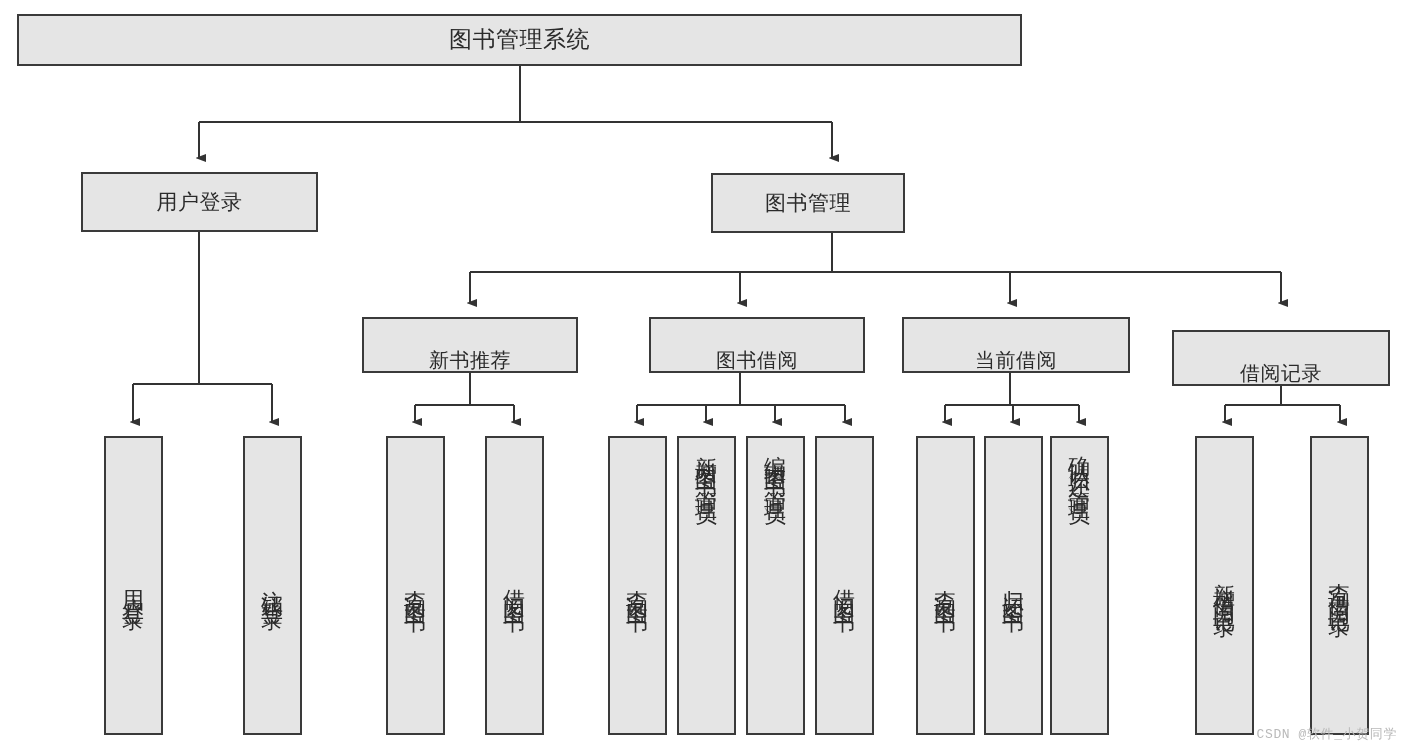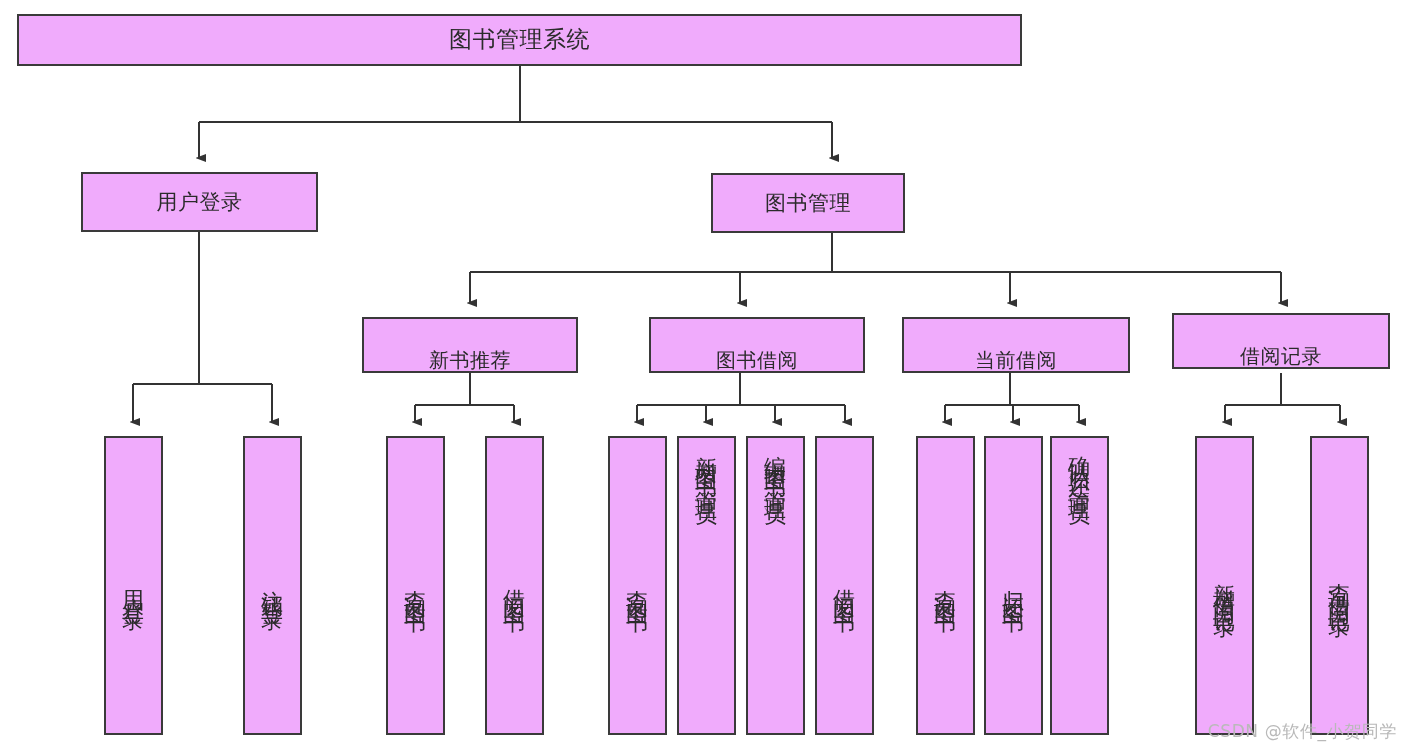--- a/index.html
+++ b/index.html
@@ -12,21 +12,21 @@
   }
   #canvas{position:relative;width:1405px;height:747px;}
 
   
   #wires{position:absolute;left:0;top:0;width:1405px;height:747px;}
 
   
   .node{
     position:absolute;
     box-sizing:border-box;
-    background:#f0abfc;
+    background:#e5e5e5;
     border:2px solid #3a3a3a;
     display:flex;
     align-items:center;
     justify-content:center;
     color:#2b2b2b;
   }
   .node .lbl{
     display:block;
     text-align:center;
     line-height:1.18;
@@ -52,25 +52,26 @@
     line-height:1.05;
     letter-spacing:7px;
     white-space:nowrap;
   }
   .leaf.tall-center{align-items:center;}
 
   
   #watermark{
     position:absolute;
     right:8px;bottom:4px;
-    font-size:17px;
+    font-size:13px;
     color:#b9b9b9;
     letter-spacing:0.6px;
     white-space:nowrap;
     user-select:none;
+    font-family:Liberation Mono, monospace;
   }
 </style>
 </head>
 <body>
 
 <div id="canvas">
 
   <svg id="wires" viewBox="0 0 1405 747" xmlns="http://www.w3.org/2000/svg">
     <defs>
       <marker id="arrow" markerWidth="10" markerHeight="10" refX="4" refY="7" orient="auto" markerUnits="userSpaceOnUse">
@@ -138,21 +139,21 @@
   </div>
 
   <div class="node lvl2" style="left:649px;top:317px;width:216px;height:56px;">
     <span class="lbl">图书借阅</span>
   </div>
 
   <div class="node lvl2" style="left:902px;top:317px;width:228px;height:56px;">
     <span class="lbl">当前借阅</span>
   </div>
 
-  <div class="node lvl2" style="left:1172px;top:313px;width:218px;height:56px;">
+  <div class="node lvl2" style="left:1172px;top:330px;width:218px;height:56px;">
     <span class="lbl">借阅记录</span>
   </div>
 
   <div class="node leaf tall-center" style="left:104px;top:436px;width:59px;height:299px;">
     <span class="lbl">用户登录</span>
   </div>
   <div class="node leaf tall-center" style="left:243px;top:436px;width:59px;height:299px;">
     <span class="lbl">注销登录</span>
   </div>
 

